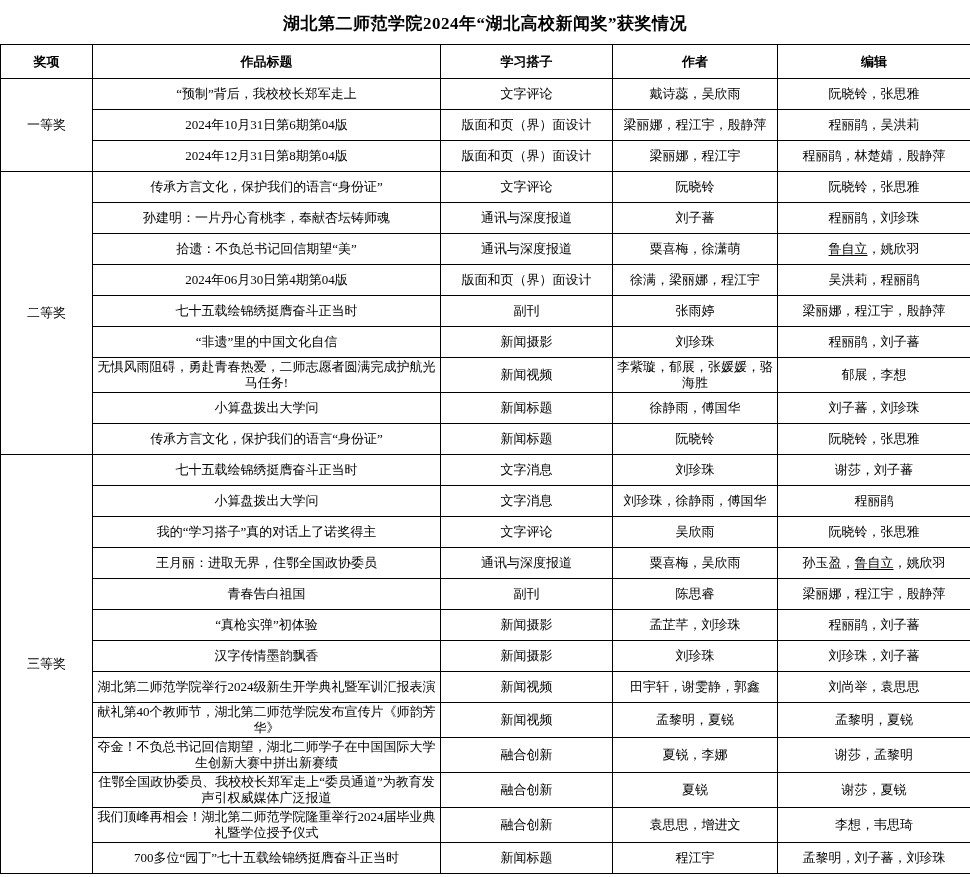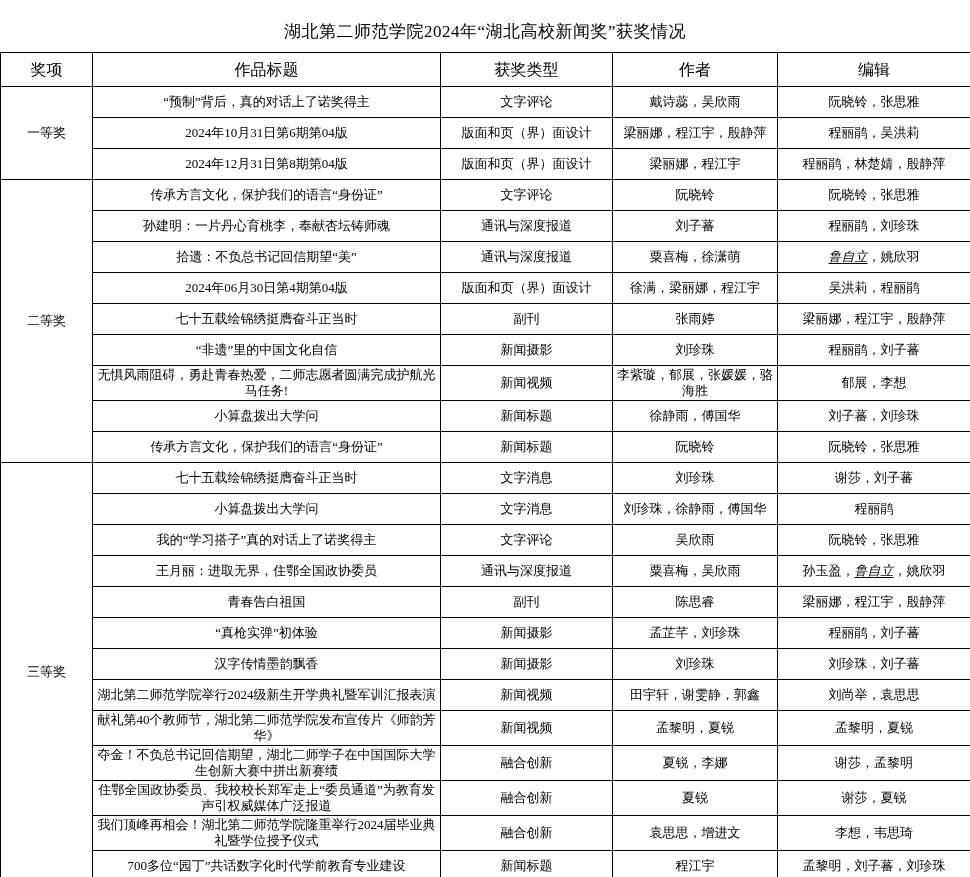--- a/index.html
+++ b/index.html
@@ -10,86 +10,85 @@
     font-family: "Liberation Serif", "DejaVu Serif", serif;
   }
   .page {
     width: 970px;
     height: 877px;
     background: #ffffff;
     overflow: hidden;
   }
   .page-title {
     text-align: center;
-    font-weight: normal;
+    font-weight: bold;
     font-size: 17px;
-    padding: 20px 0 9px 0;
+    padding: 12px 0 9px 0;
     letter-spacing: 0.5px;
   }
   table.awards {
     border-collapse: collapse;
     width: 970px;
     table-layout: fixed;
   }
   table.awards th,
   table.awards td {
     border: 1px solid #000000;
     text-align: center;
     vertical-align: middle;
     padding: 1px 4px;
     font-size: 13px;
     line-height: 16px;
     overflow: hidden;
   }
   table.awards th {
-    font-weight: normal;
+    font-weight: bold;
     height: 31px;
-    font-size: 16px;
+    font-size: 13px;
     text-align: center;
   }
   table.awards tbody tr {
     height: 31px;
   }
   td.award-cell {
     font-size: 13px;
     margin-top: 39px;
   }
   u.underlined-name {
     text-decoration: underline;
     text-underline-offset: 2px;
-    font-style: italic;
   }
 </style>
 </head>
 <body>
 
 <div class="page">
   <div class="page-title">湖北第二师范学院2024年“湖北高校新闻奖”获奖情况</div>
 
   <table class="awards">
     <colgroup>
       <col style="width:92px">
       <col style="width:348px">
       <col style="width:172px">
       <col style="width:165px">
       <col style="width:193px">
     </colgroup>
     <thead>
       <tr>
         <th>奖项</th>
         <th>作品标题</th>
-        <th>获奖类型</th>
+        <th>学习搭子</th>
         <th>作者</th>
         <th>编辑</th>
       </tr>
     </thead>
     <tbody>
         <tr>
           <td rowspan="3" class="award-cell">一等奖</td>
-          <td>“预制”背后，真的对话上了诺奖得主</td>
+          <td>“预制”背后，我校校长郑军走上</td>
           <td>文字评论</td>
           <td>戴诗蕊，吴欣雨</td>
           <td>阮晓铃，张思雅</td>
         </tr>
         <tr>
           <td>2024年10月31日第6期第04版</td>
           <td>版面和页（界）面设计</td>
           <td>梁丽娜，程江宇，殷静萍</td>
           <td>程丽鹃，吴洪莉</td>
         </tr>
@@ -221,20 +220,20 @@
           <td>夏锐</td>
           <td>谢莎，夏锐</td>
         </tr>
         <tr>
           <td>我们顶峰再相会！湖北第二师范学院隆重举行2024届毕业典礼暨学位授予仪式</td>
           <td>融合创新</td>
           <td>袁思思，增进文</td>
           <td>李想，韦思琦</td>
         </tr>
         <tr>
-          <td>700多位“园丁”共话数字化时代学前教育专业建设</td>
+          <td>700多位“园丁”七十五载绘锦绣挺膺奋斗正当时</td>
           <td>新闻标题</td>
           <td>程江宇</td>
           <td>孟黎明，刘子蕃，刘珍珠</td>
         </tr>
       </tbody>
   </table>
 </div>
 
 </body></html>

